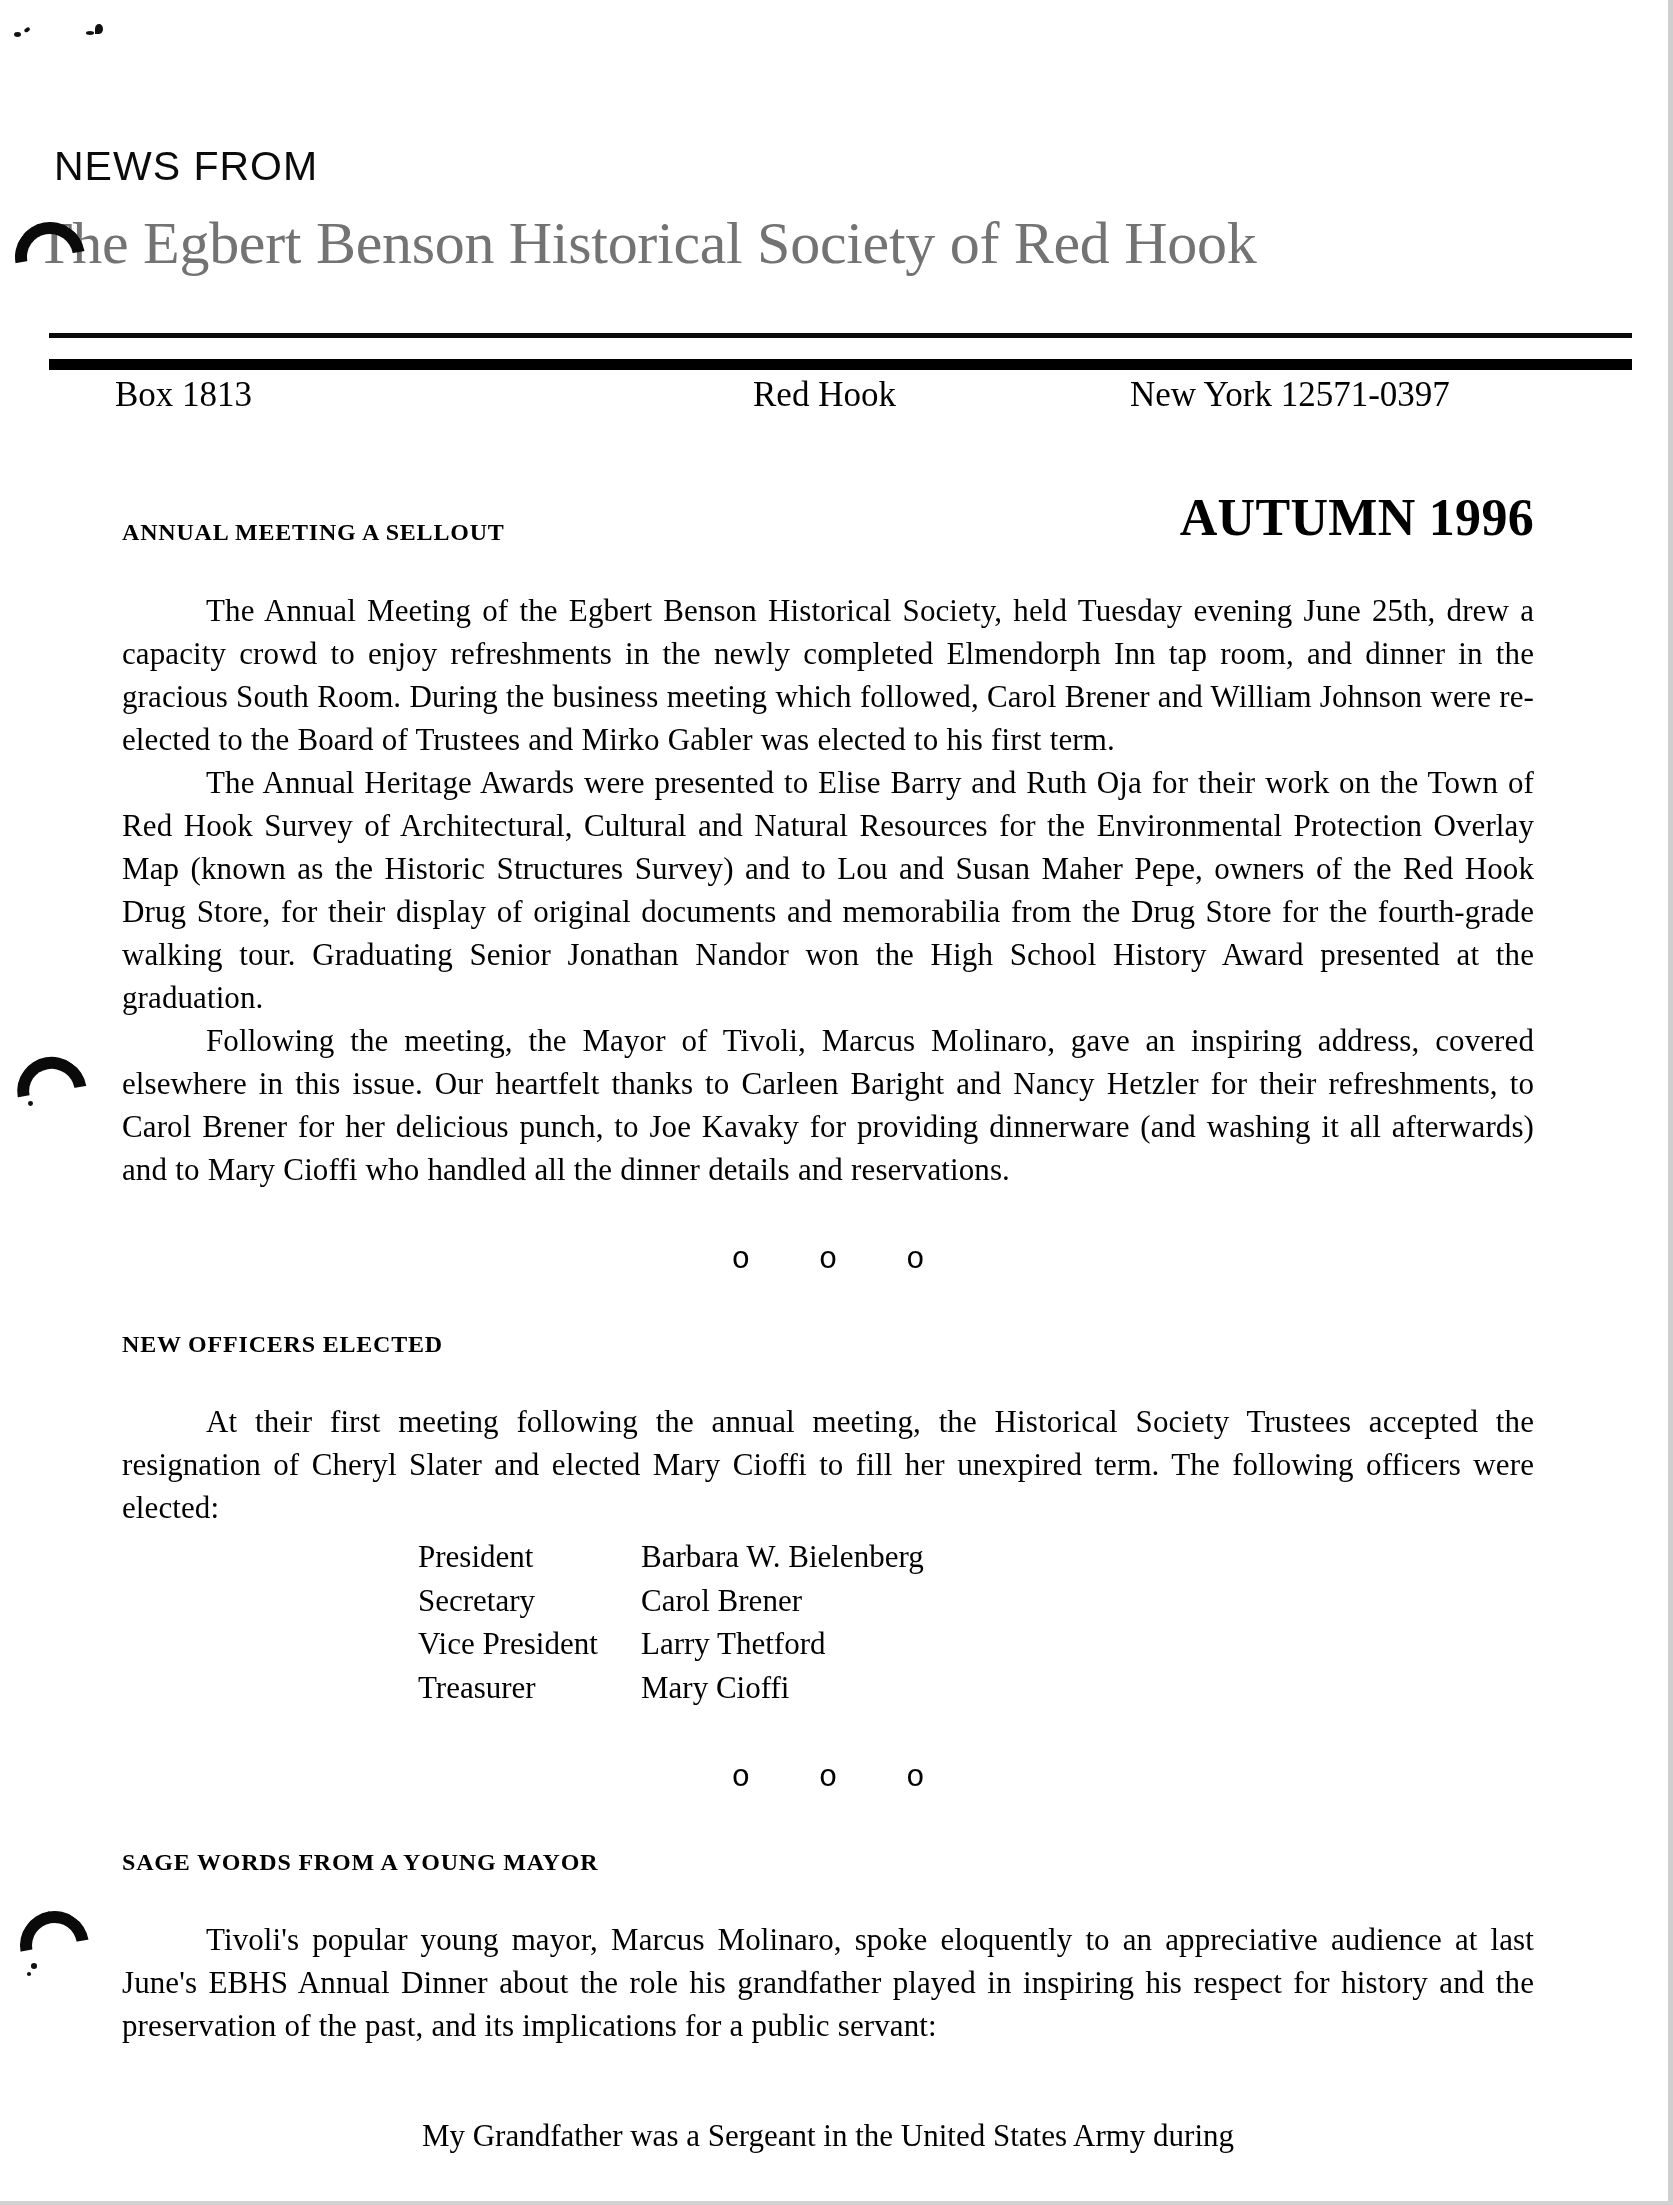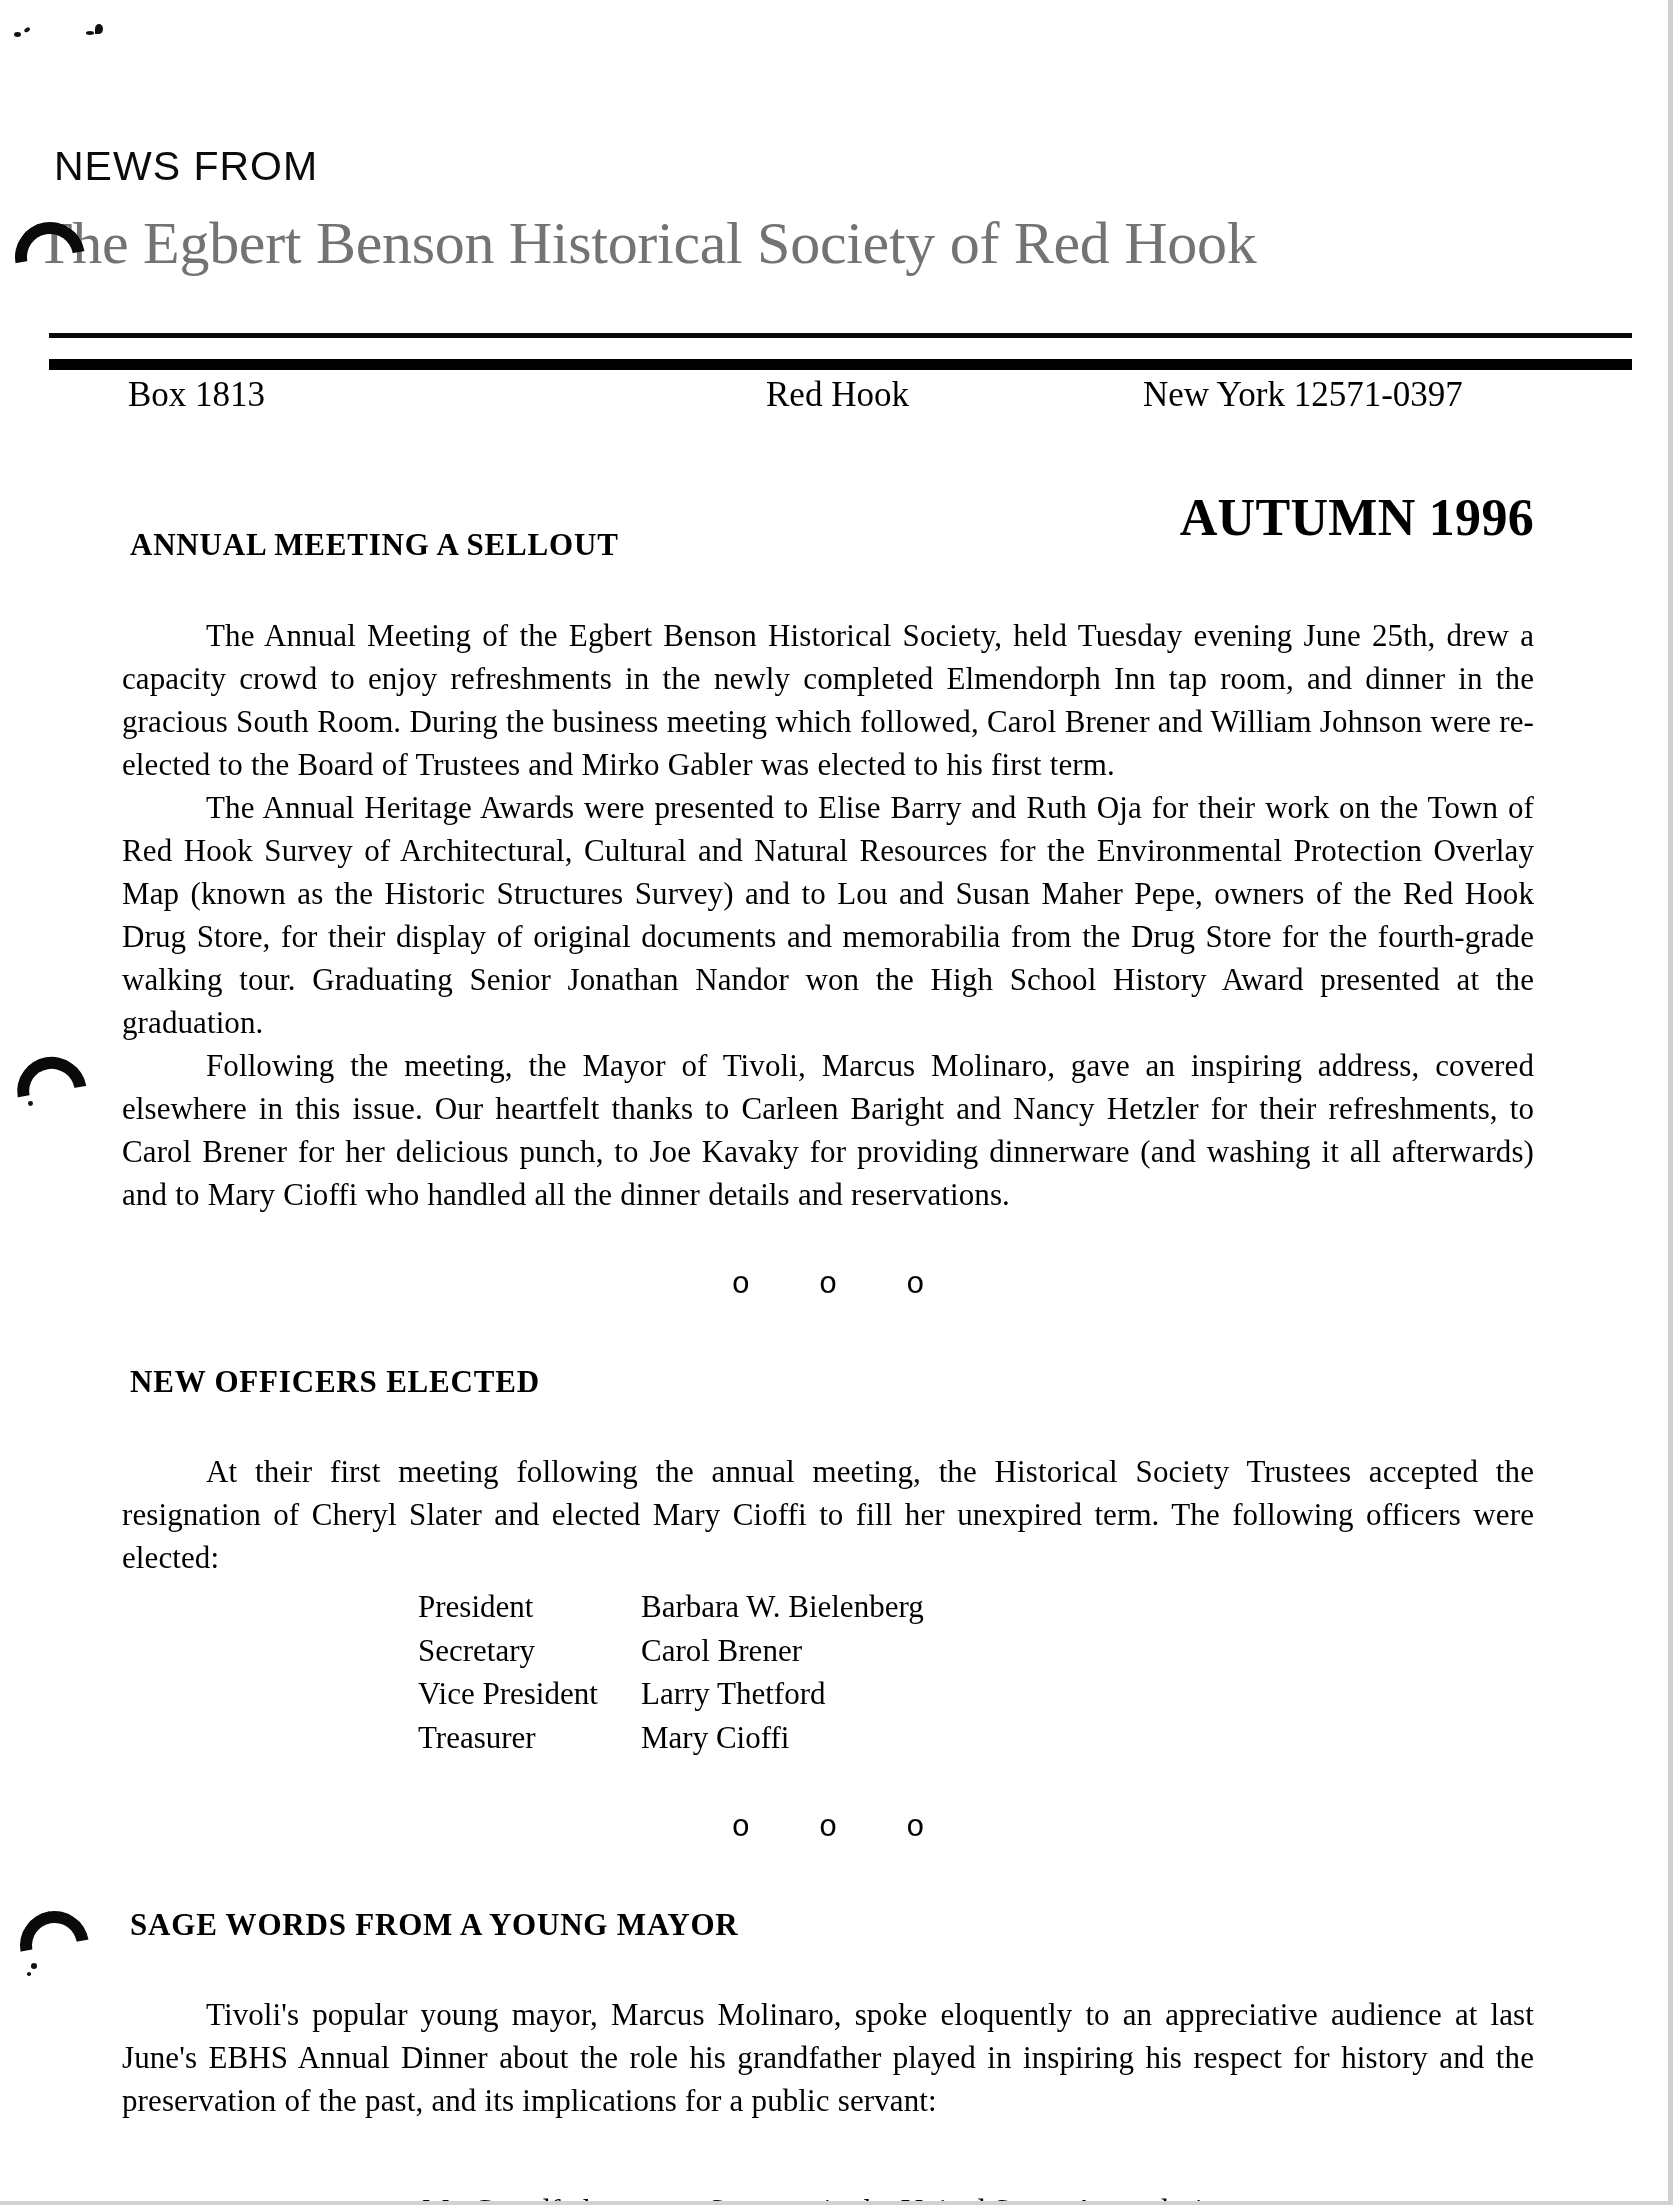--- a/index.html
+++ b/index.html
@@ -78,21 +78,21 @@
   .rule-thick {
     position: absolute;
     left: 49px;
     top: 359px;
     width: 1583px;
     height: 10.5px;
     background: #000000;
   }
   .addr-row {
     position: absolute;
-    left: 62px;
+    left: 49px;
     top: 375px;
     width: 1583px;
     height: 42px;
   }
   .addr-box   { position: absolute; left: 66px;  top: 0; font-size: 35px; }
   .addr-town  { position: absolute; left: 704px;top: 0; font-size: 35px; }
   .addr-state { position: absolute; left: 1081px;top: 0; font-size: 35px; }
 
   
   .issue-date {
@@ -107,25 +107,25 @@
 
   
   #content {
     position: absolute;
     left: 122px;
     top: 0;
     width: 1412px;
   }
 
   .section-head {
-    font-size: 31px;
+    font-size: 24px;
     font-weight: 700;
     letter-spacing: 0.8px;
     font-family: "Liberation Serif", "DejaVu Serif", serif;
-    margin: 8px;
+    margin: 0;
   }
 
   .body-p {
     font-size: 31px;
     line-height: 43px;
     text-align: justify;
     text-indent: 84px;
     margin: 0;
     letter-spacing: 0.1px;
     word-spacing: 0.3px;

